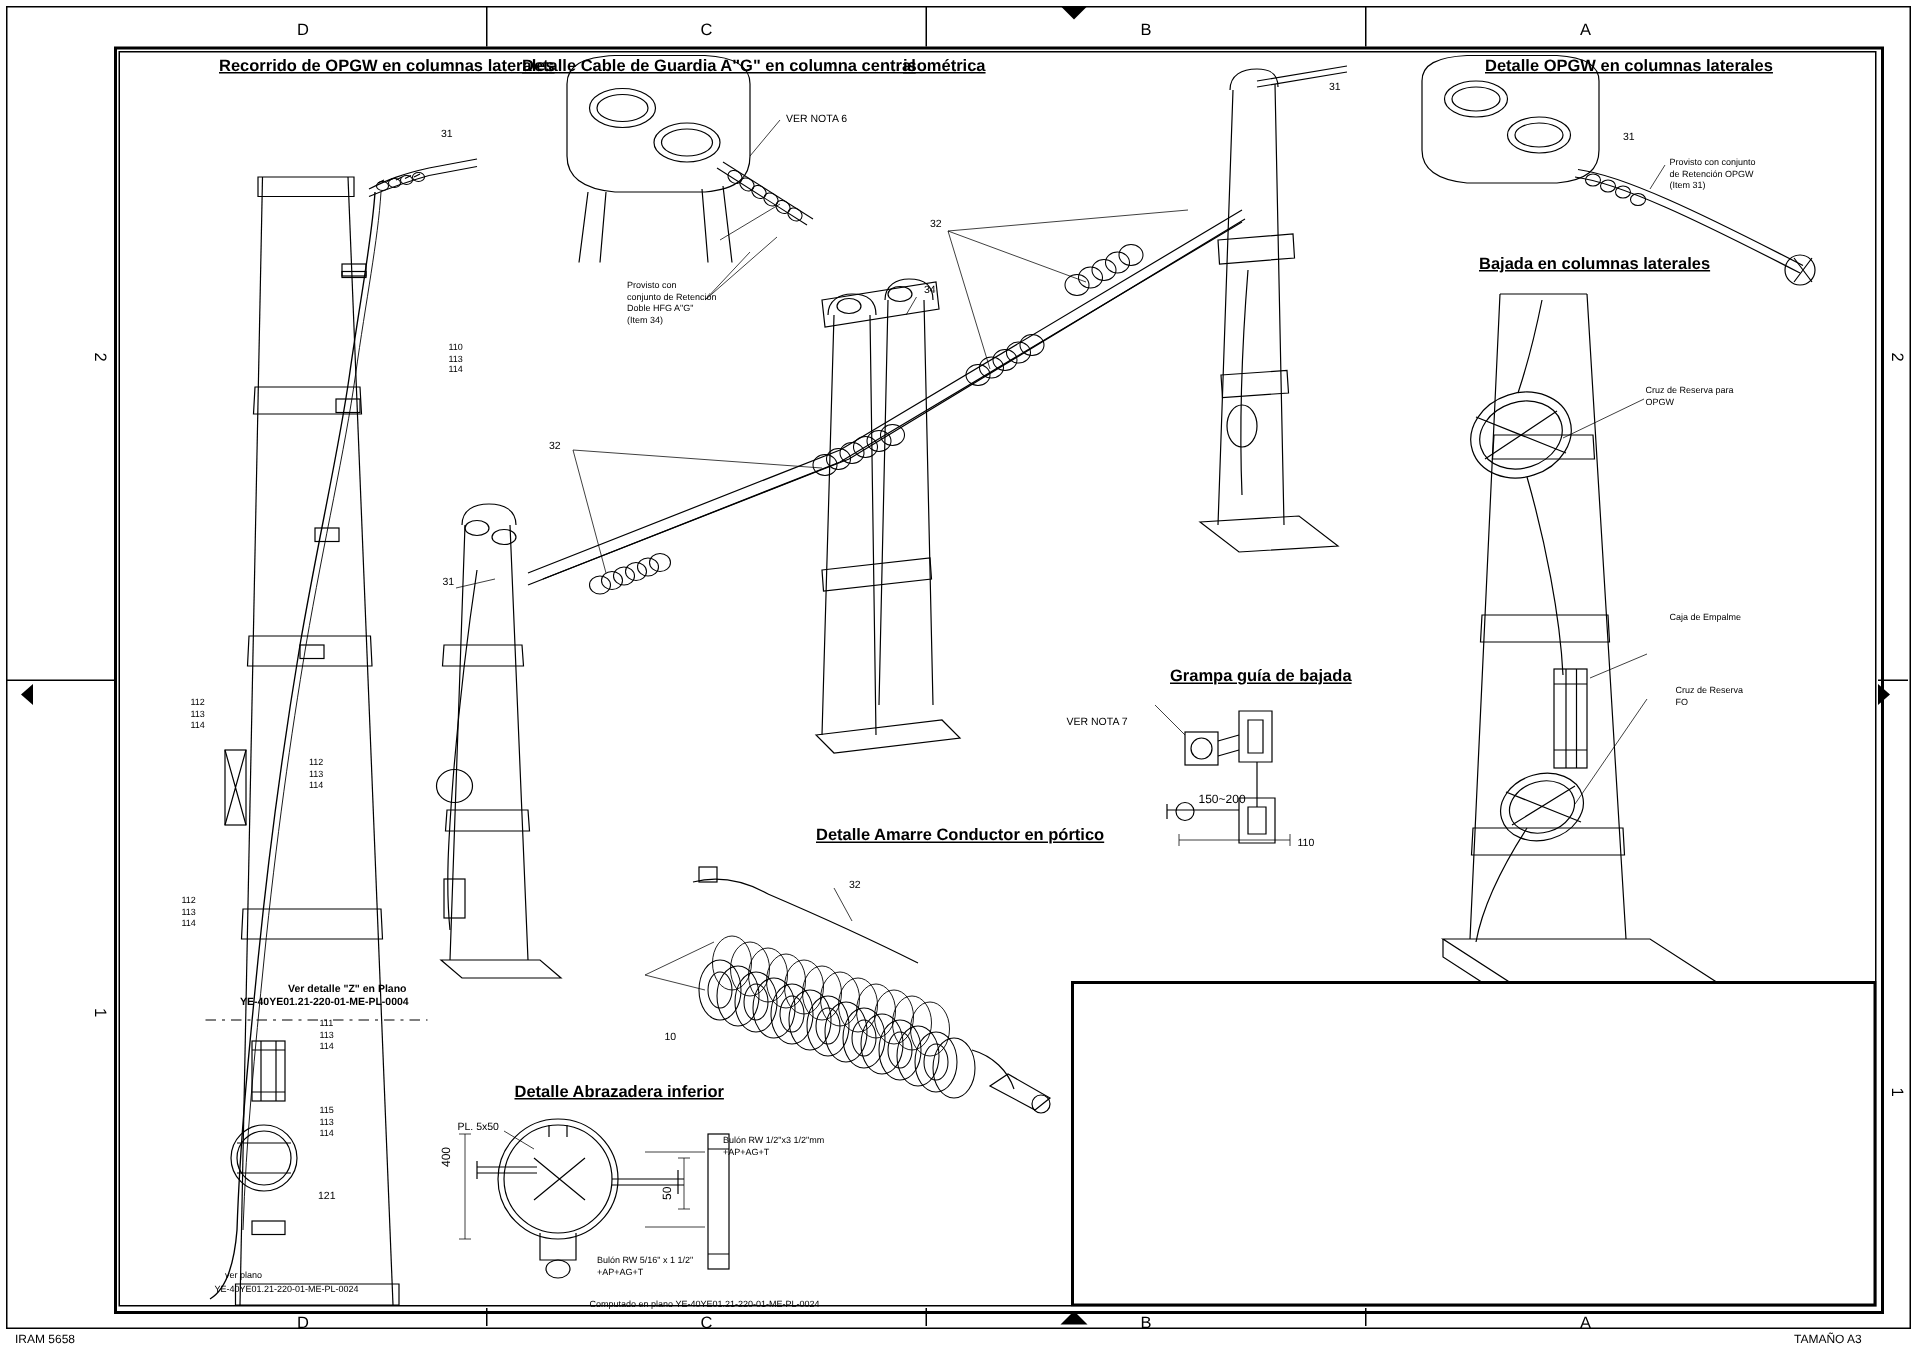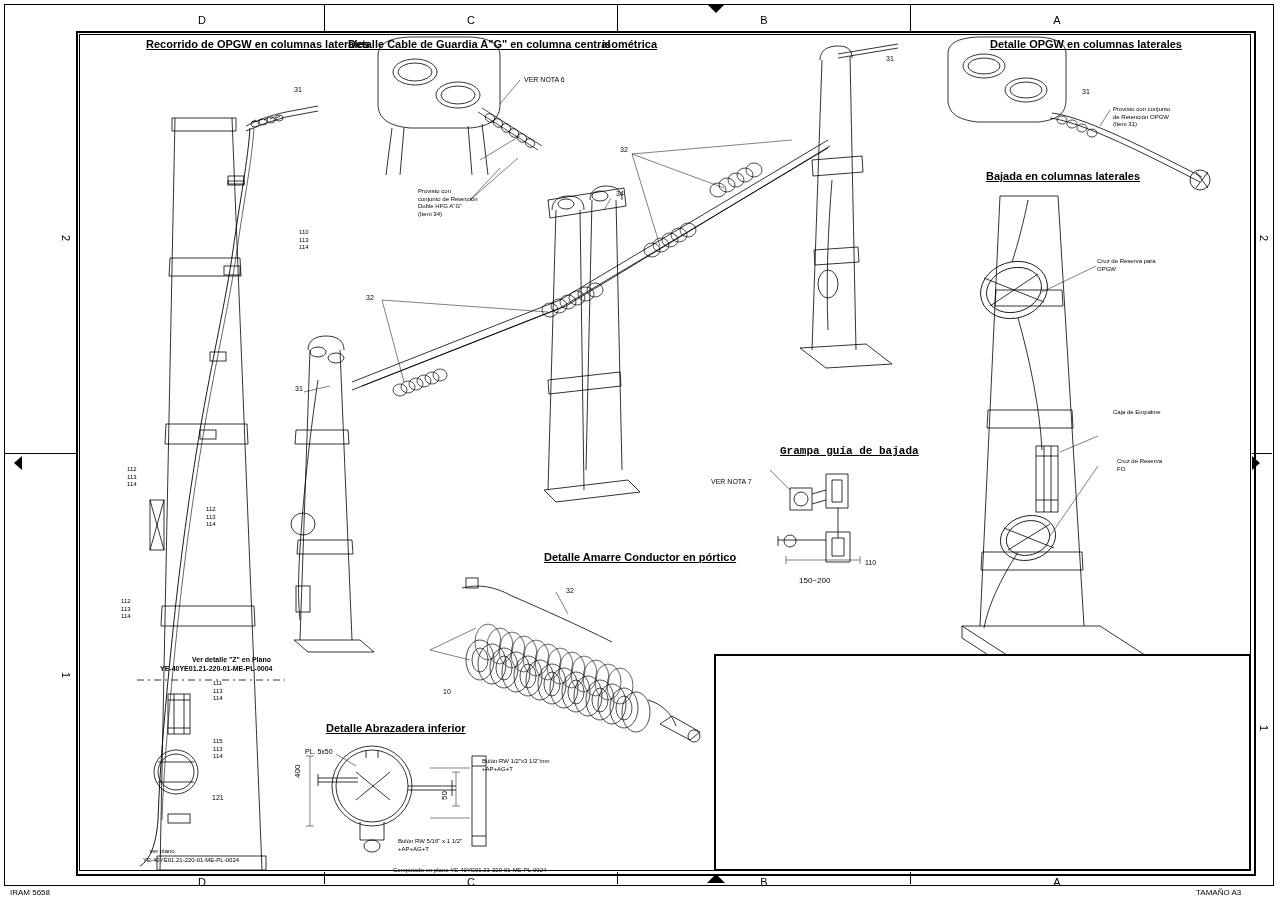--- a/index.html
+++ b/index.html
@@ -372,23 +372,23 @@
       <path d="M430 768 L470 768" stroke-width="0.5"></path>
       <path d="M430 818 L470 818" stroke-width="0.5"></path>
     </g>
   </svg>
 
   <div class="ttl" style="left:146px;top:38px;">Recorrido de OPGW en columnas laterales</div>
   <div class="ttl" style="left:348px;top:38px;">Detalle Cable de Guardia A"G" en columna central</div>
   <div class="ttl" style="left:602px;top:38px;">isométrica</div>
   <div class="ttl" style="left:990px;top:38px;text-decoration:underline;">Detalle OPGW en columnas laterales</div>
   <div class="ttl" style="left:986px;top:170px;">Bajada en columnas laterales</div>
-  <div class="ttl" style="left:780px;top:445px;font-family:Liberation Mono, monospace;">Grampa guía de bajada</div>
+  <div class="ttl" style="left:780px;top:445px;">Grampa guía de bajada</div>
   <div class="ttl" style="left:516px;top:551px;margin-left:28px;">Detalle Amarre Conductor en pórtico</div>
-  <div class="ttl" style="left:326px;top:722px;">Detalle Abrazadera inferior</div>
+  <div class="ttl" style="left:343px;top:722px;">Detalle Abrazadera inferior</div>
 
   <div class="nt7" style="left:524px;top:76px;">VER NOTA 6</div>
   <div class="nt7" style="left:711px;top:478px;">VER NOTA 7</div>
 
   <div class="nt" style="left:418px;top:188px;">Provisto con
 conjunto de Retención
 Doble HFG A"G"
 (Item 34)</div>
   <div class="nt" style="left:1113px;top:106px;">Provisto con conjunto
 de Retención OPGW
@@ -408,21 +408,21 @@
   <div class="nt" style="left:393px;top:867px;">Computado en plano YE-40YE01.21-220-01-ME-PL-0024</div>
 
   <div class="nt7" style="left:305px;top:748px;">PL. 5x50</div>
   <div class="nt" style="left:482px;top:758px;">Bulón RW 1/2"x3 1/2"mm
 +AP+AG+T</div>
   <div class="nt" style="left:398px;top:838px;">Bulón RW 5/16" x 1 1/2"
 +AP+AG+T</div>
 
   <div class="nt8" style="left:293px;top:778px;transform:rotate(-90deg);transform-origin:left top;">400</div>
   <div class="nt8" style="left:440px;top:800px;transform:rotate(-90deg);transform-origin:left top;">50</div>
-  <div class="nt8" style="left:799px;top:576px;">150~200</div>
+  <div class="nt8" style="left:799px;top:528px;">150~200</div>
 
   <div class="nt7" style="left:294px;top:86px;">31</div>
   <div class="nt7" style="left:886px;top:55px;">31</div>
   <div class="nt7" style="left:1082px;top:88px;">31</div>
   <div class="nt7" style="left:295px;top:385px;">31</div>
 
   <div class="nt7" style="left:620px;top:146px;">32</div>
   <div class="nt7" style="left:366px;top:294px;">32</div>
   <div class="nt7" style="left:566px;top:587px;">32</div>
   <div class="nt7" style="left:616px;top:190px;">34</div>

